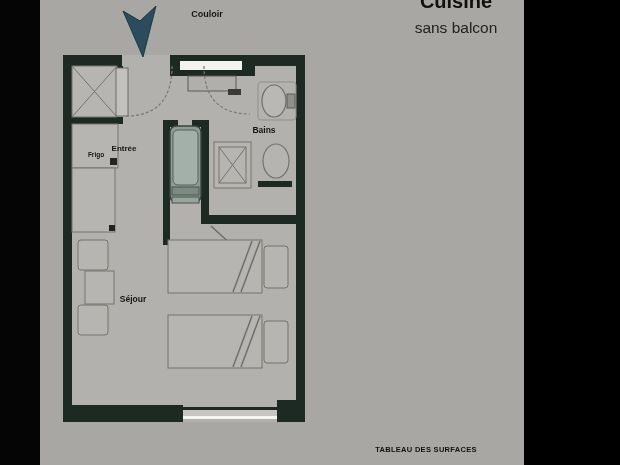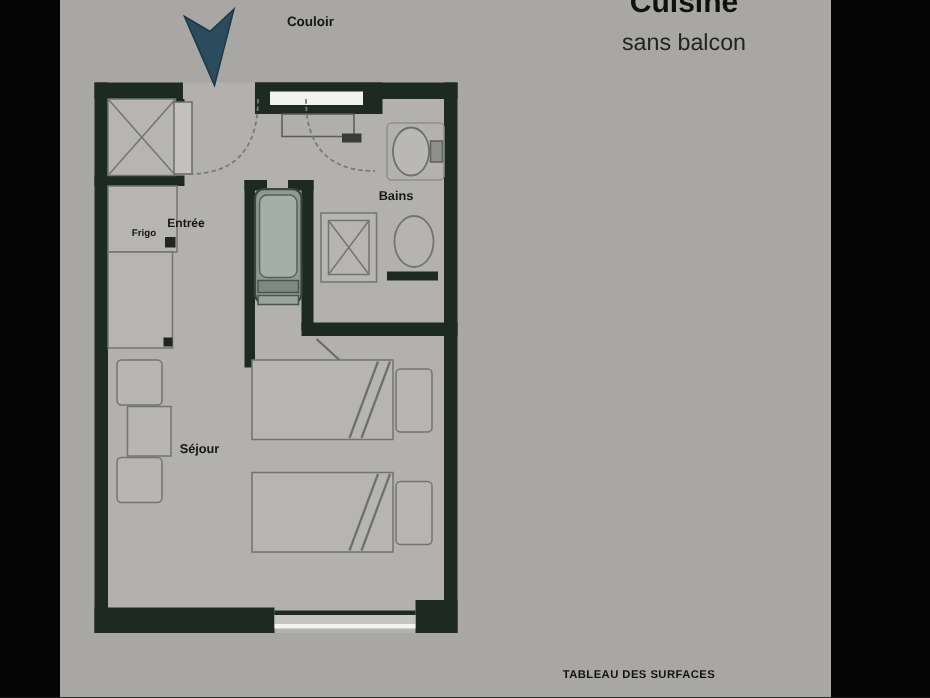--- a/index.html
+++ b/index.html
@@ -1,16 +1,16 @@
 <!DOCTYPE html>
 <html><head>
 <meta charset="utf-8">
 <style>
   html,body{margin:0;padding:0;background:#000;}
-  .canvas{position:relative;width:620px;height:465px;background:#050505;overflow:hidden;
+  .canvas{position:relative;width:524px;height:465px;background:#050505;overflow:hidden;
           font-family:"Liberation Sans",sans-serif;}
   svg{position:absolute;top:0;left:0;display:block;}
   .wall{fill:#1d2a24;}
   .floor{fill:#b2b1ad;}
   .furn{fill:#b6b5b1;stroke:#74746f;stroke-width:1;}
   .furn-line{stroke:#74746f;stroke-width:1;fill:none;}
   .door-arc{stroke:#7a7a76;stroke-width:1.2;fill:none;stroke-dasharray:3 2;}
   .lbl{fill:#161616;font-family:"Liberation Sans",sans-serif;font-weight:bold;}
   .title-line1{fill:#101010;font-family:"Liberation Sans",sans-serif;font-weight:bold;font-size:20px;}
   .title-line2{fill:#222;font-family:"Liberation Sans",sans-serif;font-size:15.5px;}

